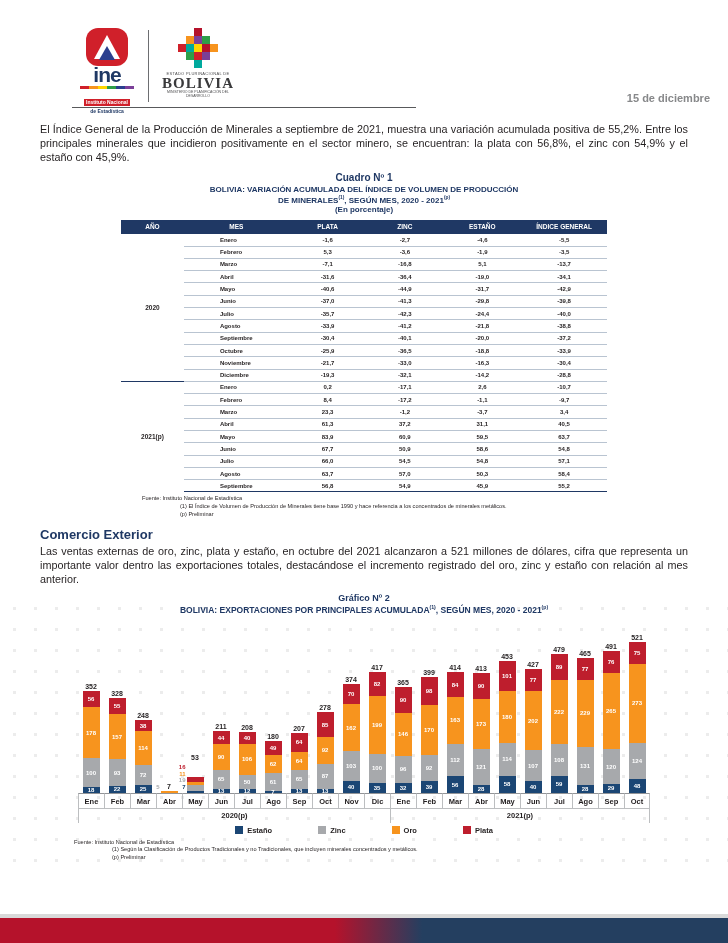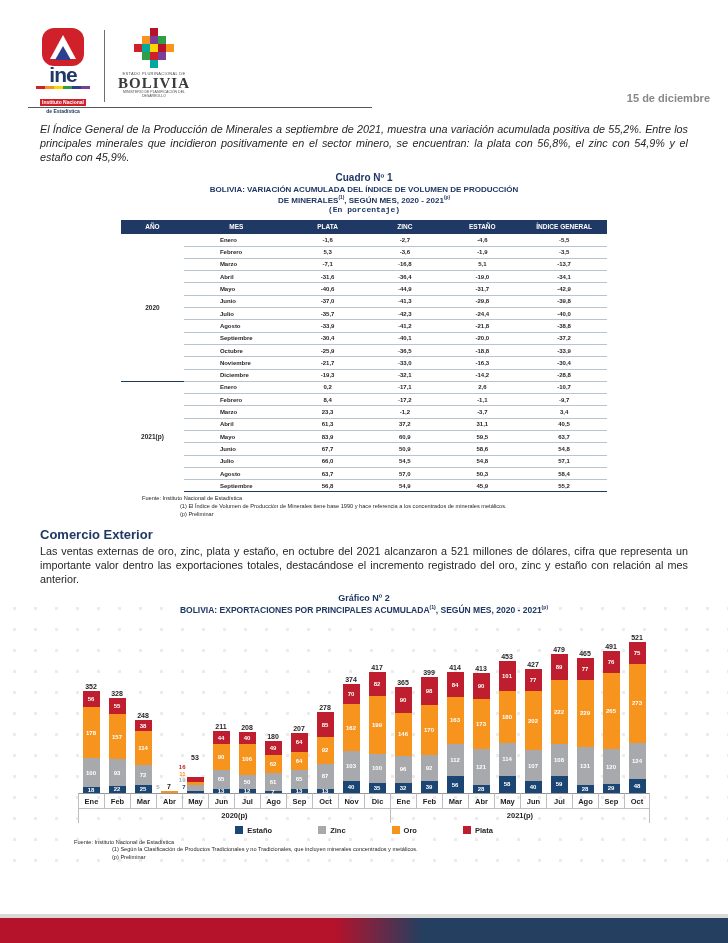--- a/index.html
+++ b/index.html
@@ -1,20 +1,20 @@
 <!DOCTYPE html>
 <html><head>
 <meta charset="utf-8">
 <style>
   html,body{margin:0;padding:0;background:#fff;}
   .page{width:728px;height:943px;position:relative;background:#fff;overflow:hidden;
         font-family:"Liberation Sans",sans-serif;color:#231f20;}
 
   
-  .header{position:relative;height:112px;}
+  .header{position:relative;height:112px;margin-left:44px;}
   .logos{position:absolute;left:32px;top:28px;display:flex;align-items:flex-start;gap:10px;}
   .ine-logo{width:62px;text-align:center;}
   .ine-blob{width:42px;height:38px;margin:0 auto;background:#d0202a;border-radius:12px;position:relative;overflow:hidden;}
   .ine-mtn-w{position:absolute;left:50%;top:7px;transform:translateX(-50%);width:0;height:0;
              border-left:13px solid transparent;border-right:13px solid transparent;border-bottom:24px solid #fff;}
   .ine-mtn-b{position:absolute;left:50%;top:18px;transform:translateX(-50%);width:0;height:0;
              border-left:8px solid transparent;border-right:8px solid transparent;border-bottom:14px solid #2b3f8e;}
   .ine-word{font-size:21px;font-weight:800;color:#1f3864;line-height:0.9;letter-spacing:-1px;}
   .ine-stripe{display:flex;height:3px;width:54px;margin:1px auto 1px;}
   .ine-stripe span{flex:1;}
@@ -27,27 +27,27 @@
   .bol-sub{font-size:3.5px;color:#4d4d4f;line-height:1.1;}
   .banner{position:absolute;left:172px;top:60px;width:540px;height:26px;background:#87888a;
           display:flex;align-items:center;justify-content:center;}
   .banner span{color:#fff;font-size:13px;font-weight:700;letter-spacing:0.6px;}
   .hdr-date{position:absolute;right:18px;top:92px;color:#87888a;font-size:11px;font-weight:700;}
   .hdr-rule{position:absolute;left:28px;top:107px;width:344px;height:1px;background:#58595b;}
 
   
   .main-title{margin:10px 30px 0;text-align:center;font-size:28px;font-weight:600;line-height:1.14;color:#1f3864;}
   .main-title .red{color:#bf1622;font-weight:800;}
-  .intro{margin:7px 40px 0;font-size:10.8px;line-height:1.3;text-align:justify;font-style:italic;}
+  .intro{margin:7px 40px 0;font-size:10.8px;line-height:1.3;text-align:justify;}
 
   
   .tbl-head{margin-top:8px;text-align:center;color:#1f3864;font-weight:700;line-height:1.25;}
   .tbl-label{font-size:10px;}
   .tbl-title{font-size:8px;}
-  .tbl-sub{font-size:8px;font-family:Liberation Mono, monospace;}
+  .tbl-sub{font-size:8px;}
   sup{font-size:60%;vertical-align:super;}
   table.cuadro{border-collapse:collapse;margin:5px auto 0;width:486px;}
   table.cuadro th{background:#1f3864;color:#fff;font-size:6.5px;font-weight:700;height:13px;padding:0 2px;}
   table.cuadro td{font-size:6px;font-weight:700;color:#231f20;height:11.3px;padding:0 2px;text-align:center;
                   border-bottom:1px solid #b9c4d1;}
   table.cuadro td.year{border-bottom:none;font-size:6.5px;}
   table.cuadro td.mes{text-align:left;padding-left:36px;}
   table.cuadro tr.group-start td{border-top:1.5px solid #1f3864;}
   table.cuadro tr:last-child td{border-bottom:1.5px solid #1f3864;}
   .tbl-notes{width:560px;margin:3px auto 0;font-size:5.6px;line-height:1.35;color:#231f20;padding-left:58px;box-sizing:border-box;}

